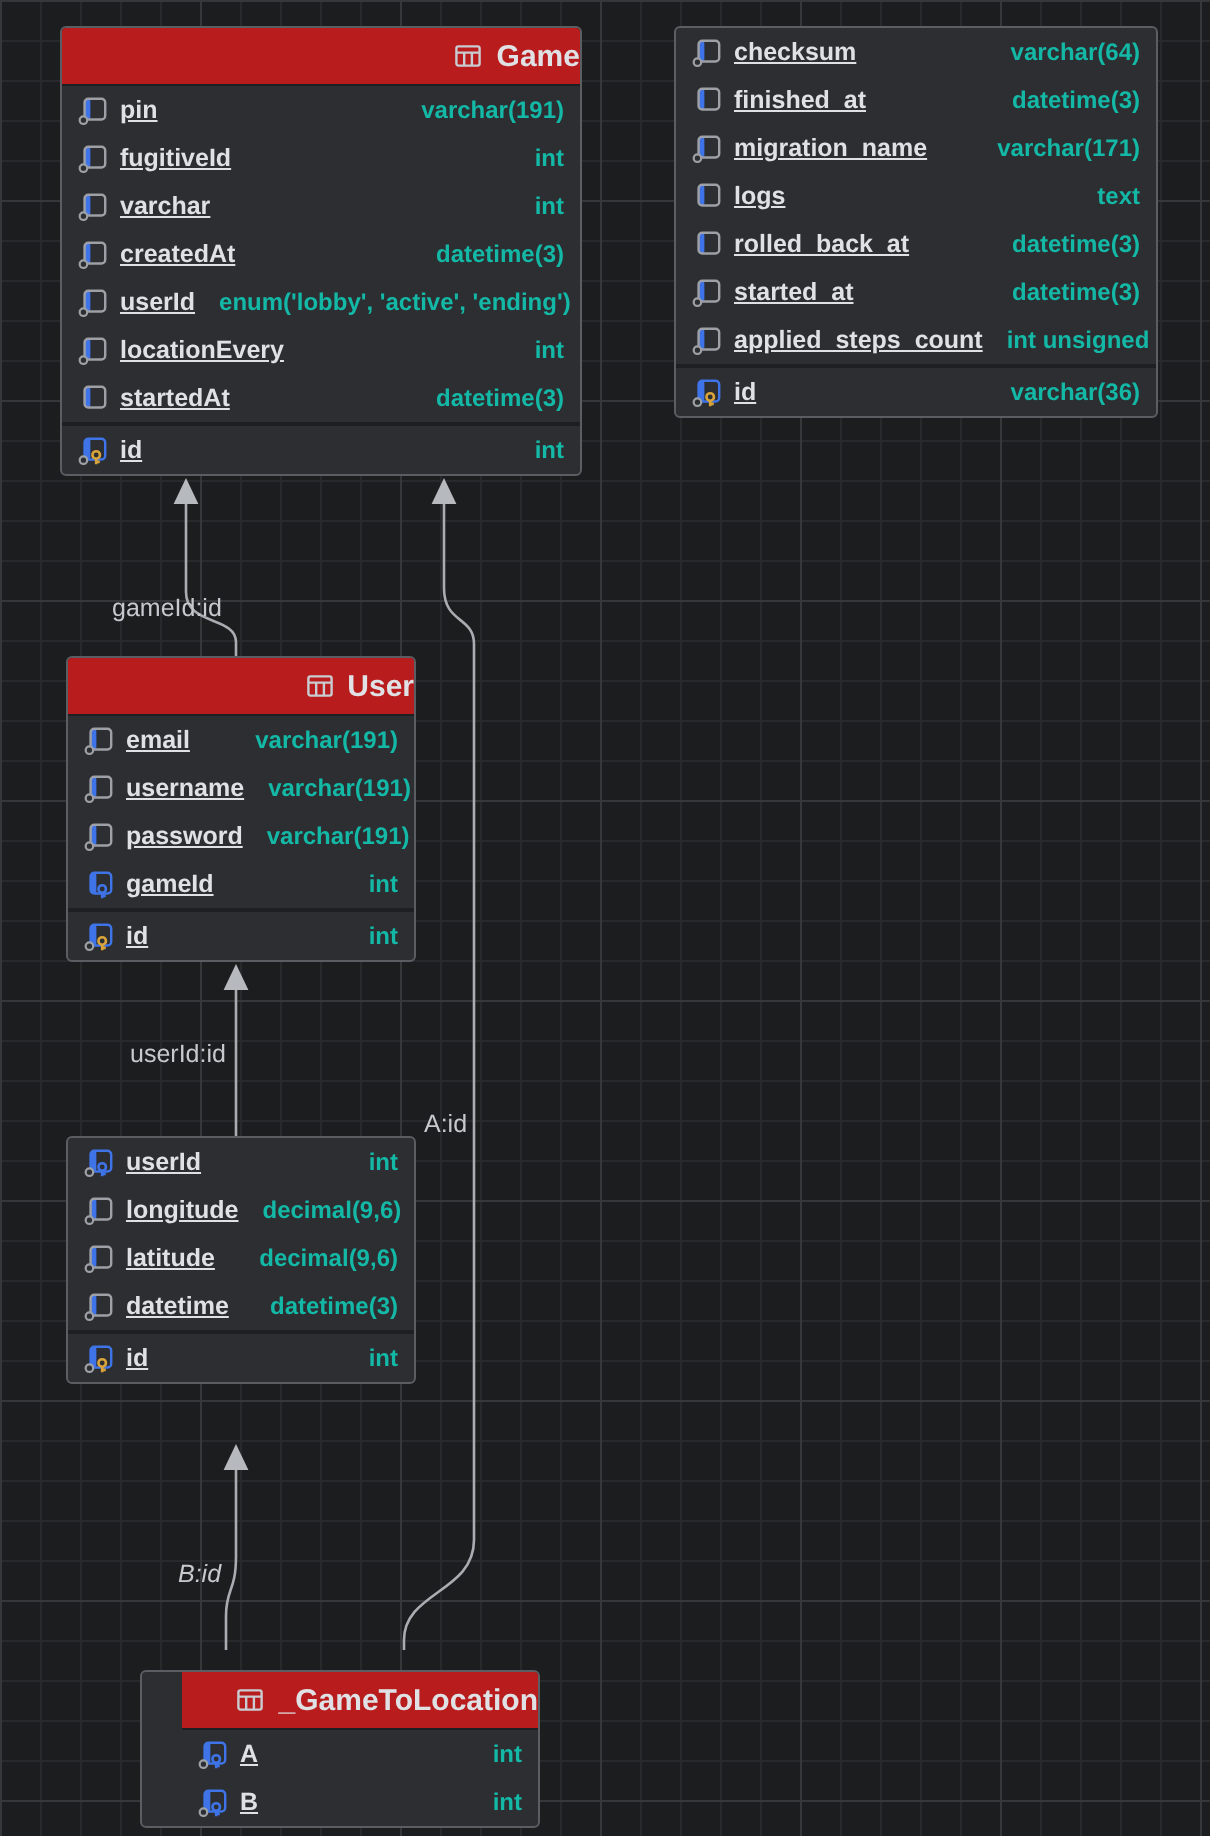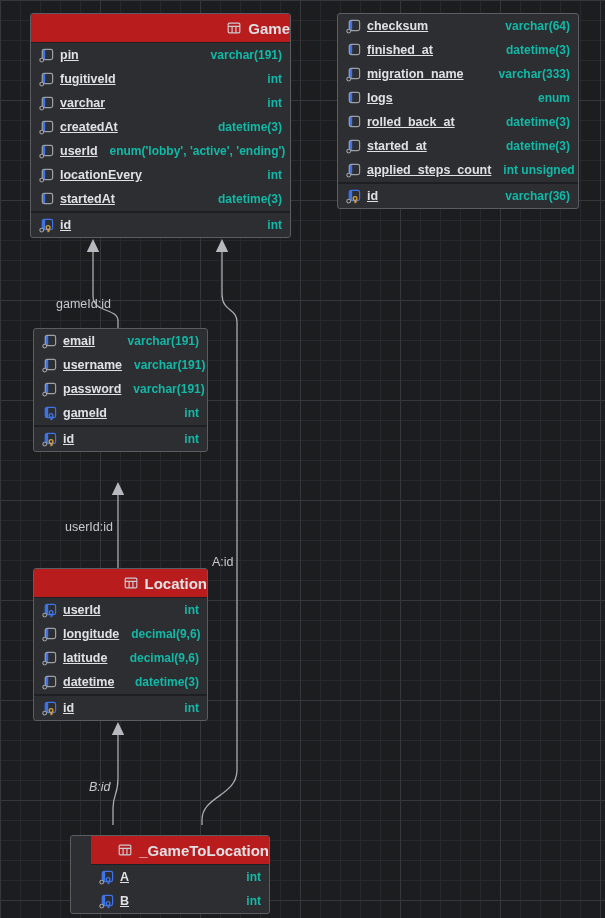--- a/index.html
+++ b/index.html
@@ -201,31 +201,31 @@
       </div>
       <div class="row">
         <span class="ficon">
           <svg viewBox="0 0 16 16">
             <rect x="3.6" y="1.7" width="3" height="10.6" rx="1" fill="#3f74e8"></rect>
             <rect x="3.5" y="1.5" width="11" height="11" rx="2" fill="none" stroke="#9da0a6" stroke-width="1.3"></rect>
             <circle cx="2.9" cy="12.9" r="2" fill="#2c2e31" stroke="#9da0a6" stroke-width="1.2"></circle>
           </svg>
         </span>
         <span class="fname">migration_name</span>
-        <span class="ftype">varchar(333)</span>
+        <span class="ftype">varchar(171)</span>
       </div>
       <div class="row">
         <span class="ficon">
           <svg viewBox="0 0 16 16">
             <rect x="3.6" y="1.7" width="3" height="10.6" rx="1" fill="#3f74e8"></rect>
             <rect x="3.5" y="1.5" width="11" height="11" rx="2" fill="none" stroke="#9da0a6" stroke-width="1.3"></rect>
           </svg>
         </span>
         <span class="fname">logs</span>
-        <span class="ftype">enum</span>
+        <span class="ftype">text</span>
       </div>
       <div class="row">
         <span class="ficon">
           <svg viewBox="0 0 16 16">
             <rect x="3.6" y="1.7" width="3" height="10.6" rx="1" fill="#3f74e8"></rect>
             <rect x="3.5" y="1.5" width="11" height="11" rx="2" fill="none" stroke="#9da0a6" stroke-width="1.3"></rect>
           </svg>
         </span>
         <span class="fname">rolled_back_at</span>
         <span class="ftype">datetime(3)</span>
@@ -263,96 +263,96 @@
               <circle cx="9.7" cy="10.1" r="2"></circle>
               <path d="M9.7,12.1 V15.1 M9.7,13.8 H11.6"></path>
             </g>
           </svg>
         </span>
         <span class="fname">id</span>
         <span class="ftype">varchar(36)</span>
       </div>
     </section>
   <section class="table" style="left:33px;top:328px;width:173px;">
-      <div class="row">
-        <span class="ficon">
-          <svg viewBox="0 0 16 16">
-            <rect x="3.6" y="1.7" width="3" height="10.6" rx="1" fill="#3f74e8"></rect>
-            <rect x="3.5" y="1.5" width="11" height="11" rx="2" fill="none" stroke="#9da0a6" stroke-width="1.3"></rect>
-            <circle cx="2.9" cy="12.9" r="2" fill="#2c2e31" stroke="#9da0a6" stroke-width="1.2"></circle>
-          </svg>
-        </span>
-        <span class="fname">email</span>
-        <span class="ftype">varchar(191)</span>
-      </div>
-      <div class="row">
-        <span class="ficon">
-          <svg viewBox="0 0 16 16">
-            <rect x="3.6" y="1.7" width="3" height="10.6" rx="1" fill="#3f74e8"></rect>
-            <rect x="3.5" y="1.5" width="11" height="11" rx="2" fill="none" stroke="#9da0a6" stroke-width="1.3"></rect>
-            <circle cx="2.9" cy="12.9" r="2" fill="#2c2e31" stroke="#9da0a6" stroke-width="1.2"></circle>
-          </svg>
-        </span>
-        <span class="fname">username</span>
-        <span class="ftype">varchar(191)</span>
-      </div>
-      <div class="row">
-        <span class="ficon">
-          <svg viewBox="0 0 16 16">
-            <rect x="3.6" y="1.7" width="3" height="10.6" rx="1" fill="#3f74e8"></rect>
-            <rect x="3.5" y="1.5" width="11" height="11" rx="2" fill="none" stroke="#9da0a6" stroke-width="1.3"></rect>
-            <circle cx="2.9" cy="12.9" r="2" fill="#2c2e31" stroke="#9da0a6" stroke-width="1.2"></circle>
-          </svg>
-        </span>
-        <span class="fname">password</span>
-        <span class="ftype">varchar(191)</span>
-      </div>
-      <div class="row">
-        <span class="ficon">
-          <svg viewBox="0 0 16 16">
-            <rect x="3.6" y="1.7" width="3" height="10.6" rx="1" fill="#3f74e8"></rect>
-            <rect x="3.5" y="1.5" width="11" height="11" rx="2" fill="none" stroke="#3f74e8" stroke-width="1.3"></rect>
-            <g fill="none" stroke="#3f74e8" stroke-width="1.4">
-              <circle cx="9.7" cy="10.1" r="2"></circle>
-              <path d="M9.7,12.1 V15.1 M9.7,13.8 H11.6"></path>
-            </g>
-          </svg>
-        </span>
-        <span class="fname">gameId</span>
-        <span class="ftype">int</span>
-      </div>
-      <div class="pk-sep"></div>
-      <div class="row">
-        <span class="ficon">
-          <svg viewBox="0 0 16 16">
-            <rect x="3.6" y="1.7" width="3" height="10.6" rx="1" fill="#3f74e8"></rect>
-            <rect x="3.5" y="1.5" width="11" height="11" rx="2" fill="none" stroke="#3f74e8" stroke-width="1.3"></rect>
-            <circle cx="2.9" cy="12.9" r="2" fill="#2c2e31" stroke="#9da0a6" stroke-width="1.2"></circle>
-            <g fill="none" stroke="#d9a43b" stroke-width="1.4">
-              <circle cx="9.7" cy="10.1" r="2"></circle>
-              <path d="M9.7,12.1 V15.1 M9.7,13.8 H11.6"></path>
-            </g>
-          </svg>
-        </span>
-        <span class="fname">id</span>
-        <span class="ftype">int</span>
-      </div>
-    </section>
-  <section class="table" style="left:33px;top:568px;width:173px;">
       <div class="thead">
         <span class="ticon">
           <svg viewBox="0 0 16 16">
             <g fill="none" stroke="#c9ccd1" stroke-width="1.2">
               <rect x="2.2" y="3.2" width="11.6" height="9.6" rx="1"></rect>
               <path d="M2.2,6.3 H13.8 M6.1,6.3 V12.8 M9.95,6.3 V12.8"></path>
             </g>
           </svg>
         </span>
-        <span>Location</span>
-      </div>
+        <span>User</span>
+      </div>
+      <div class="row">
+        <span class="ficon">
+          <svg viewBox="0 0 16 16">
+            <rect x="3.6" y="1.7" width="3" height="10.6" rx="1" fill="#3f74e8"></rect>
+            <rect x="3.5" y="1.5" width="11" height="11" rx="2" fill="none" stroke="#9da0a6" stroke-width="1.3"></rect>
+            <circle cx="2.9" cy="12.9" r="2" fill="#2c2e31" stroke="#9da0a6" stroke-width="1.2"></circle>
+          </svg>
+        </span>
+        <span class="fname">email</span>
+        <span class="ftype">varchar(191)</span>
+      </div>
+      <div class="row">
+        <span class="ficon">
+          <svg viewBox="0 0 16 16">
+            <rect x="3.6" y="1.7" width="3" height="10.6" rx="1" fill="#3f74e8"></rect>
+            <rect x="3.5" y="1.5" width="11" height="11" rx="2" fill="none" stroke="#9da0a6" stroke-width="1.3"></rect>
+            <circle cx="2.9" cy="12.9" r="2" fill="#2c2e31" stroke="#9da0a6" stroke-width="1.2"></circle>
+          </svg>
+        </span>
+        <span class="fname">username</span>
+        <span class="ftype">varchar(191)</span>
+      </div>
+      <div class="row">
+        <span class="ficon">
+          <svg viewBox="0 0 16 16">
+            <rect x="3.6" y="1.7" width="3" height="10.6" rx="1" fill="#3f74e8"></rect>
+            <rect x="3.5" y="1.5" width="11" height="11" rx="2" fill="none" stroke="#9da0a6" stroke-width="1.3"></rect>
+            <circle cx="2.9" cy="12.9" r="2" fill="#2c2e31" stroke="#9da0a6" stroke-width="1.2"></circle>
+          </svg>
+        </span>
+        <span class="fname">password</span>
+        <span class="ftype">varchar(191)</span>
+      </div>
+      <div class="row">
+        <span class="ficon">
+          <svg viewBox="0 0 16 16">
+            <rect x="3.6" y="1.7" width="3" height="10.6" rx="1" fill="#3f74e8"></rect>
+            <rect x="3.5" y="1.5" width="11" height="11" rx="2" fill="none" stroke="#3f74e8" stroke-width="1.3"></rect>
+            <g fill="none" stroke="#3f74e8" stroke-width="1.4">
+              <circle cx="9.7" cy="10.1" r="2"></circle>
+              <path d="M9.7,12.1 V15.1 M9.7,13.8 H11.6"></path>
+            </g>
+          </svg>
+        </span>
+        <span class="fname">gameId</span>
+        <span class="ftype">int</span>
+      </div>
+      <div class="pk-sep"></div>
+      <div class="row">
+        <span class="ficon">
+          <svg viewBox="0 0 16 16">
+            <rect x="3.6" y="1.7" width="3" height="10.6" rx="1" fill="#3f74e8"></rect>
+            <rect x="3.5" y="1.5" width="11" height="11" rx="2" fill="none" stroke="#3f74e8" stroke-width="1.3"></rect>
+            <circle cx="2.9" cy="12.9" r="2" fill="#2c2e31" stroke="#9da0a6" stroke-width="1.2"></circle>
+            <g fill="none" stroke="#d9a43b" stroke-width="1.4">
+              <circle cx="9.7" cy="10.1" r="2"></circle>
+              <path d="M9.7,12.1 V15.1 M9.7,13.8 H11.6"></path>
+            </g>
+          </svg>
+        </span>
+        <span class="fname">id</span>
+        <span class="ftype">int</span>
+      </div>
+    </section>
+  <section class="table" style="left:33px;top:568px;width:173px;">
       <div class="row">
         <span class="ficon">
           <svg viewBox="0 0 16 16">
             <rect x="3.6" y="1.7" width="3" height="10.6" rx="1" fill="#3f74e8"></rect>
             <rect x="3.5" y="1.5" width="11" height="11" rx="2" fill="none" stroke="#3f74e8" stroke-width="1.3"></rect>
             <circle cx="2.9" cy="12.9" r="2" fill="#2c2e31" stroke="#9da0a6" stroke-width="1.2"></circle>
             <g fill="none" stroke="#3f74e8" stroke-width="1.4">
               <circle cx="9.7" cy="10.1" r="2"></circle>
               <path d="M9.7,12.1 V15.1 M9.7,13.8 H11.6"></path>
             </g>

